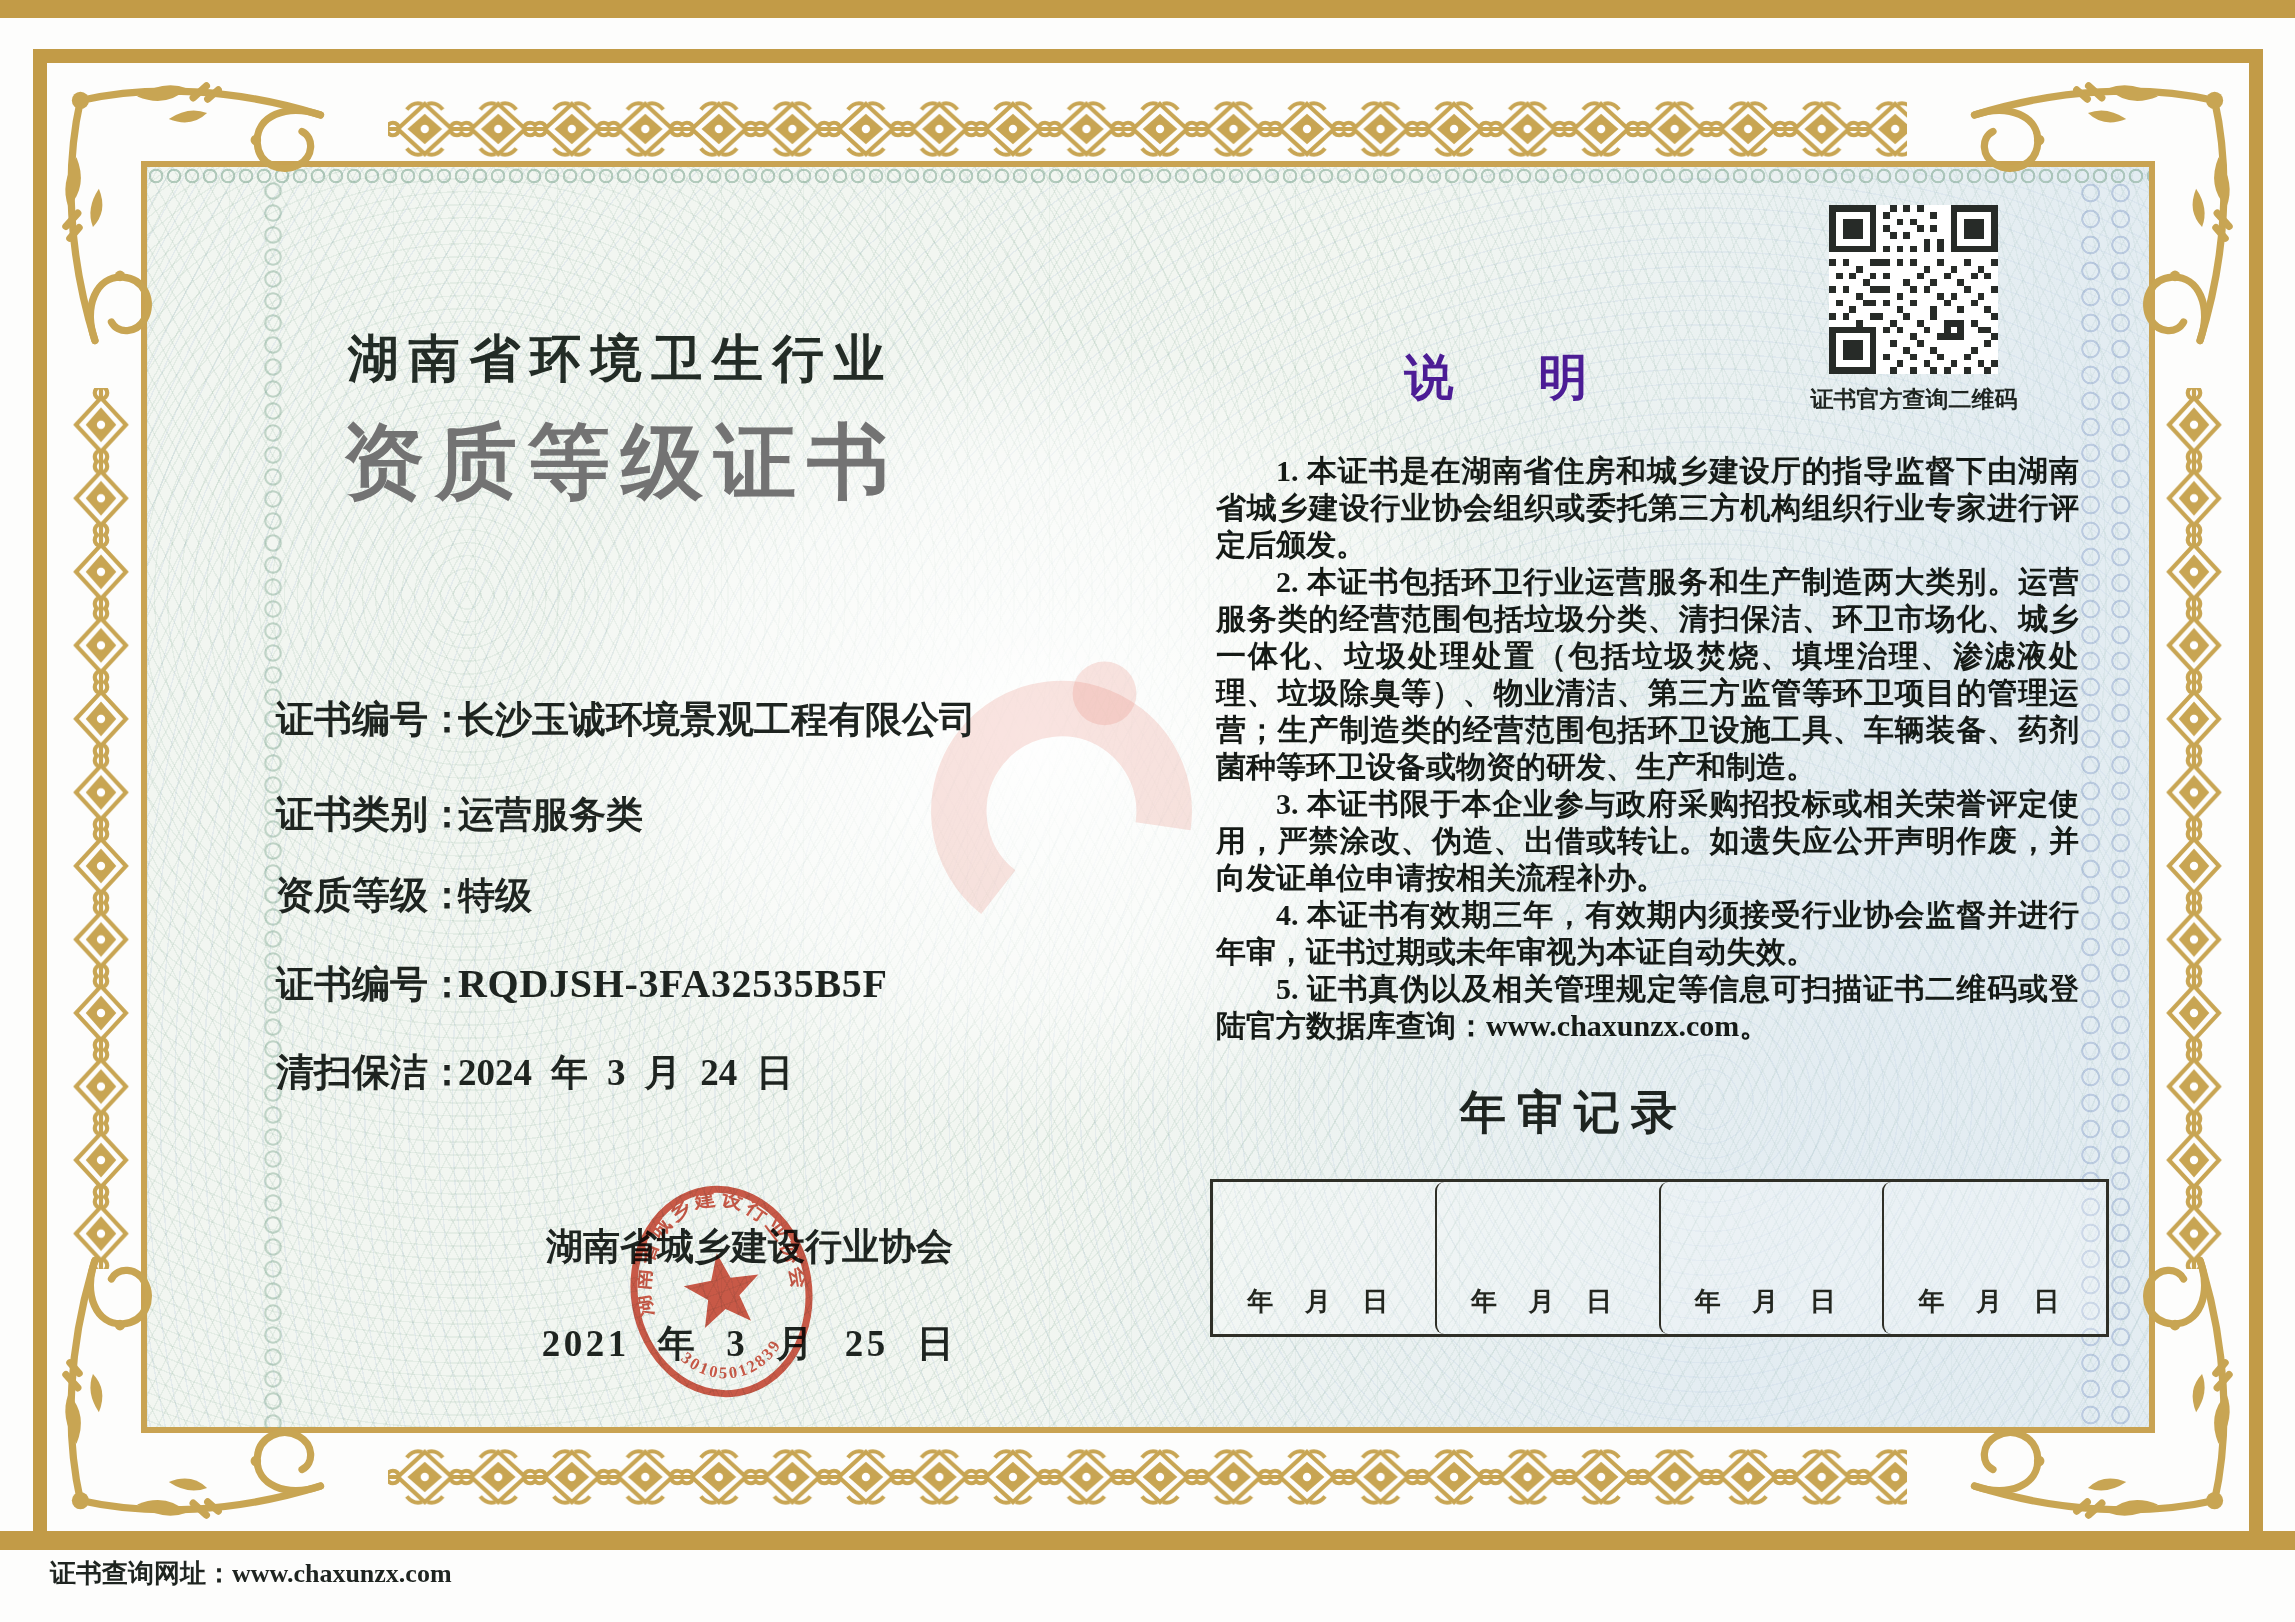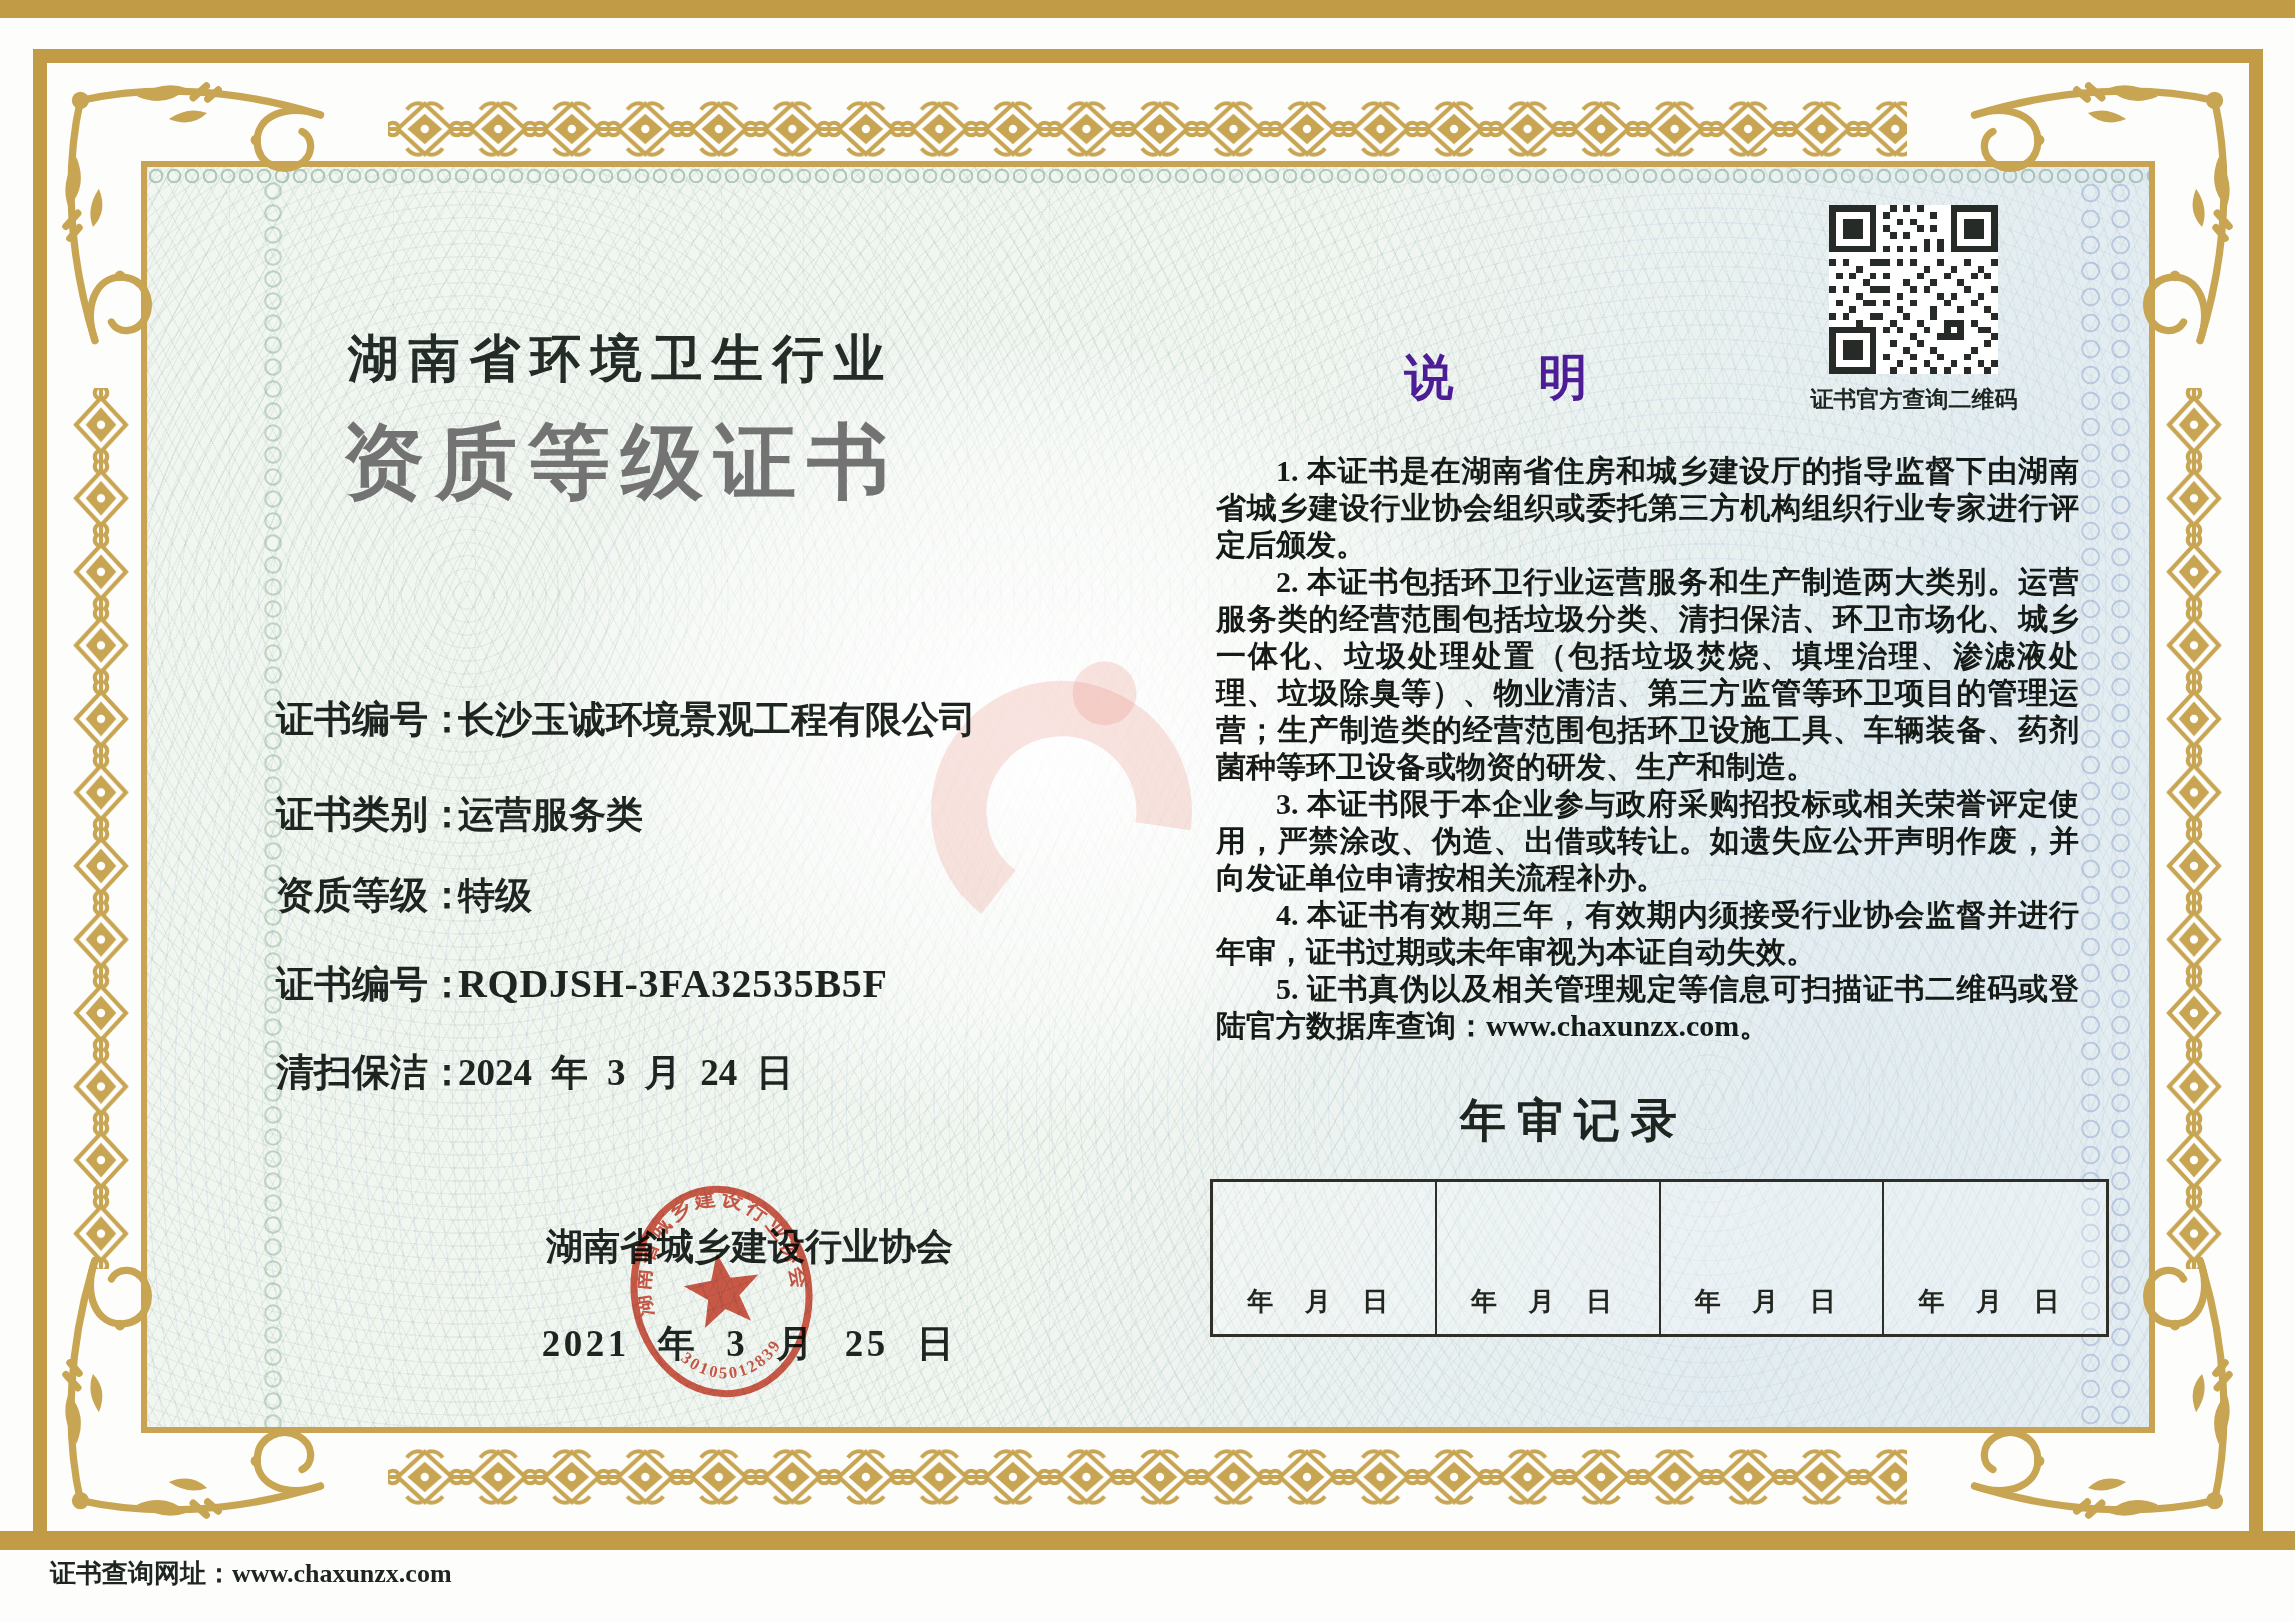--- a/index.html
+++ b/index.html
@@ -58,27 +58,27 @@
   .issuer{left:458px;top:1222px;width:583px;text-align:center;font-size:37px;font-weight:700;}
   .issue-date{left:458px;top:1319px;width:583px;text-align:center;font-size:37px;font-weight:700;
     letter-spacing:3.5px;word-spacing:15.3px;}
   .notes-heading{left:1318px;top:345px;width:374px;text-align:center;
     font-size:49px;font-weight:700;letter-spacing:18px;color:#4c1d95;}
   .notes{left:1216px;top:452px;width:863px;}
   .notes p{margin:0;font-size:30px;line-height:37px;font-weight:700;
     text-indent:2em;text-align:justify;color:#151a16;}
   .qr-caption{left:1803px;top:384px;width:222px;text-align:center;font-size:23px;font-weight:700;}
   .review-heading{left:1366px;top:1082px;width:416px;text-align:center;
-    font-size:46px;font-weight:700;letter-spacing:11px;margin-top:8px;}
+    font-size:46px;font-weight:700;letter-spacing:11px;}
   .review-table{
     left:1210px;top:1179px;width:899px;height:158px;
     border:3.5px solid #2f2f27;box-sizing:border-box;display:flex;
     background:rgba(255,255,255,.25);
   }
-  .review-cell{flex:1;position:relative;border-left:2.8px solid #2f2f27;}
+  .review-cell{flex:1;position:relative;border-left:2.8px solid #2f2f27;border-radius:9px;}
   .review-cell:first-child{border-left:none;}
   .review-cell .ymd{
     position:absolute;left:0;right:0;bottom:15.3px;text-align:center;
     font-size:26px;font-weight:700;letter-spacing:12.5px;color:#23261f;
   }
   .footer-left{left:50px;top:1556px;font-size:26px;font-weight:700;white-space:nowrap;text-align:center;}
   .footer-right{left:1623px;top:1558px;width:527px;text-align:center;
     font-size:26px;font-weight:700;white-space:nowrap;}
   
   .stamp{left:619px;top:1179px;mix-blend-mode:multiply;opacity:.9;

